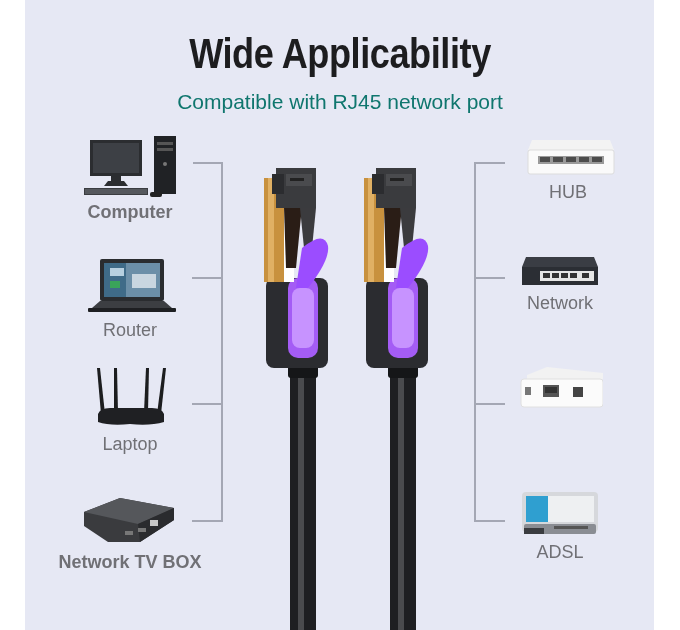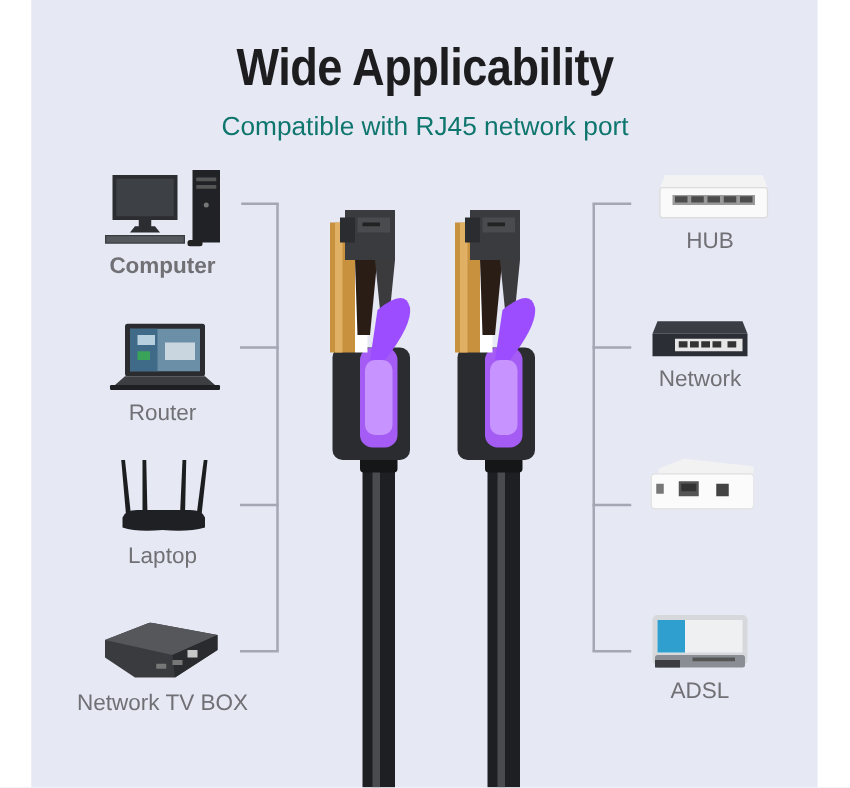--- a/index.html
+++ b/index.html
@@ -68,21 +68,21 @@
   <svg width="100" height="64" viewBox="0 0 100 64">
     <polygon points="17,2 20,2 25,48 21,48" fill="#1c1d1f"></polygon>
     <polygon points="34,2 37,2 38,46 34,46" fill="#1c1d1f"></polygon>
     <polygon points="66,2 69,2 68,46 64,46" fill="#1c1d1f"></polygon>
     <polygon points="83,2 86,2 81,48 77,48" fill="#1c1d1f"></polygon>
     <path d="M18,48 Q20,42 30,42 L72,42 Q82,42 84,48 L84,56 Q70,60 50,58 Q30,60 18,56 Z" fill="#1f2023"></path>
   </svg>
   <div class="label">Laptop</div>
 </div>
 
-<div class="dev" style="left:50px; top:498px; width:160px;">
+<div class="dev" style="left:50px; top:498px; width:160px;font-weight:bold;">
   <svg width="100" height="50" viewBox="0 0 100 50">
     <polygon points="4,14 40,0 94,10 94,22 60,44 28,44 4,28" fill="#3a3b3e"></polygon>
     <polygon points="4,14 40,0 94,10 58,26" fill="#55575b"></polygon>
     <polygon points="58,26 94,10 94,22 60,44" fill="#2a2b2e"></polygon>
     <rect x="70" y="22" width="8" height="6" fill="#c8c8c8"></rect>
     <rect x="45" y="33" width="8" height="4" fill="#777"></rect>
     <rect x="58" y="30" width="8" height="4" fill="#777"></rect>
   </svg>
   <div class="label">Network TV BOX</div>
 </div>

